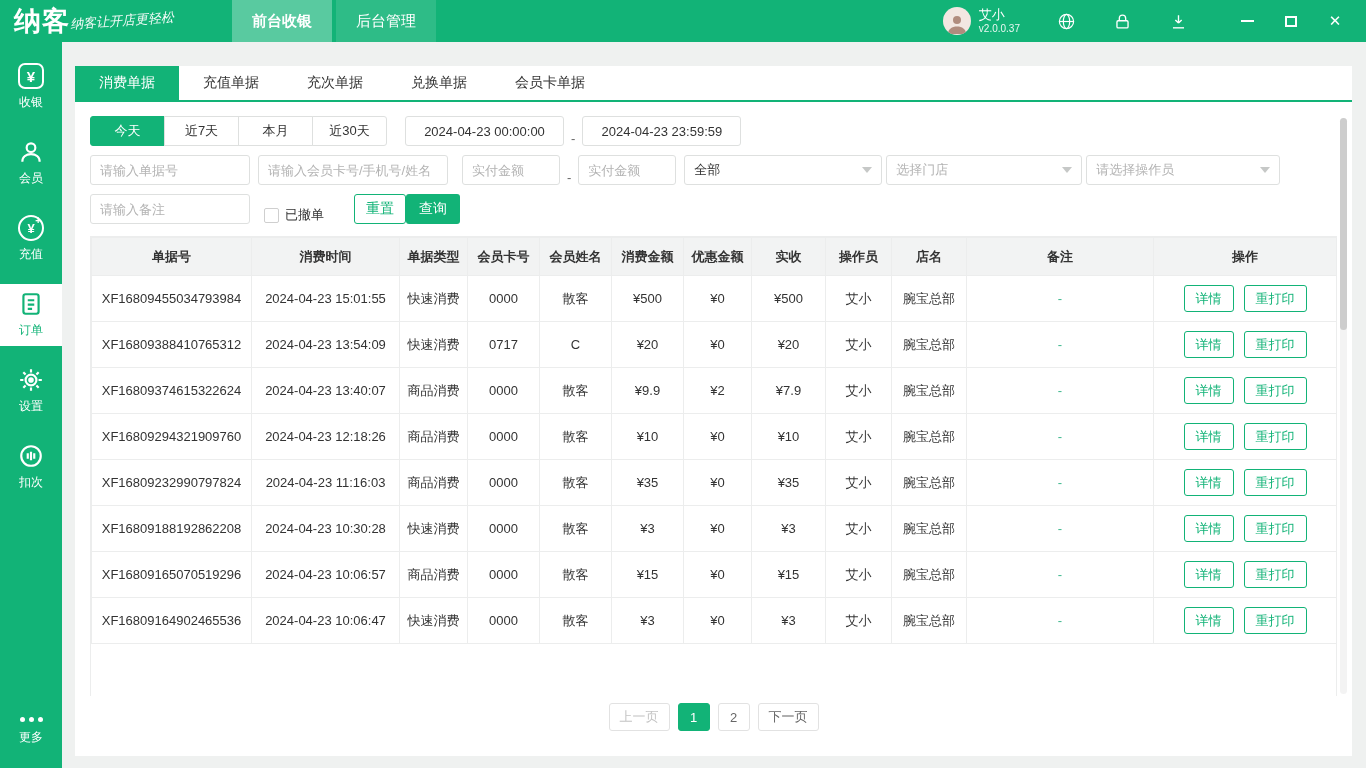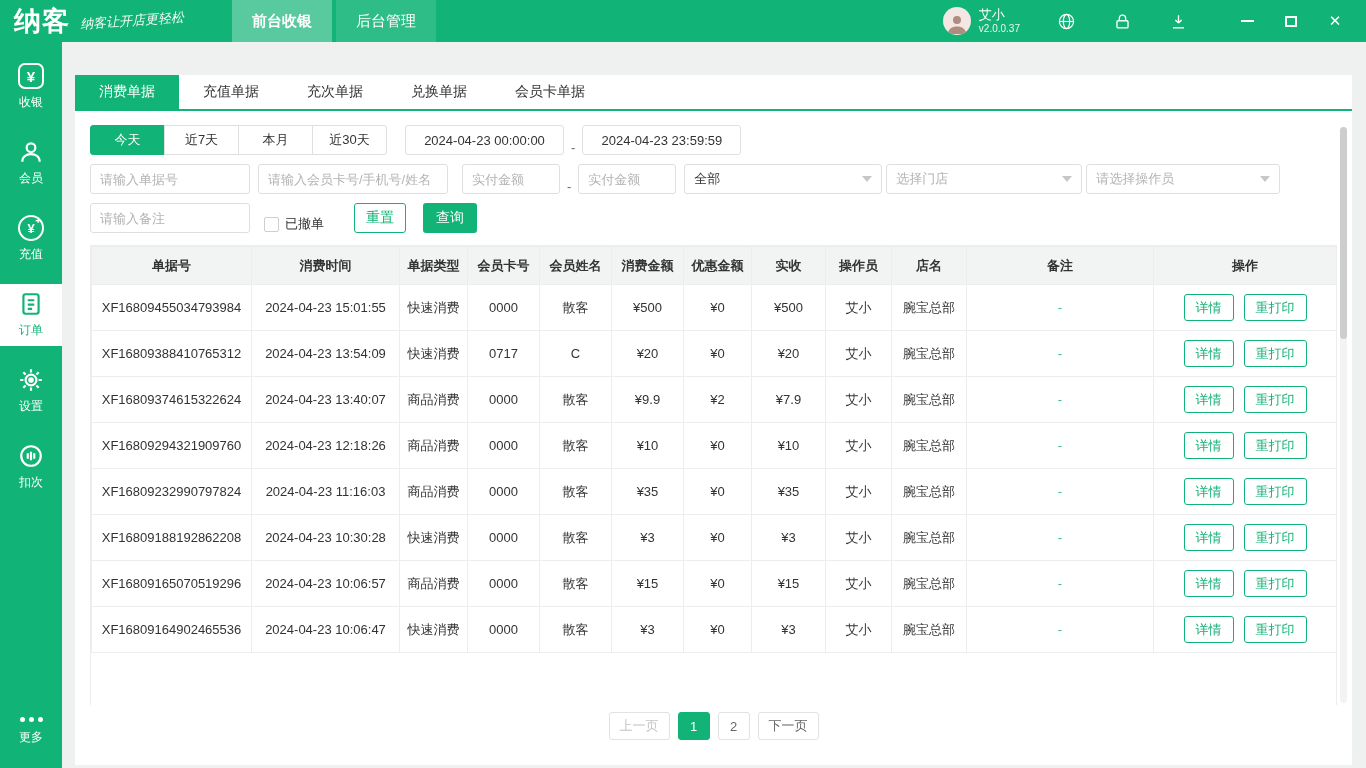--- a/index.html
+++ b/index.html
@@ -9,21 +9,21 @@
     --grid:#ECEDED;
     --text:#333;
     --muted:#B3B3B3;
   }
   *{box-sizing:border-box;margin:0;padding:0;font-family:"Liberation Sans","DejaVu Sans",sans-serif;}
   html,body{width:1366px;height:768px;overflow:hidden;}
   body{background:#EFF1F0;position:relative;color:var(--text);}
 
   
   .topbar{position:absolute;top:0;left:0;width:1366px;height:42px;background:var(--green);display:flex;align-items:center;z-index:10;}
-  .logo-area{width:232px;padding-left:14px;display:flex;align-items:center;gap:10px;color:#fff;}
+  .logo-area{width:232px;padding-left:14px;display:flex;align-items:center;color:#fff;}
   .logo-text{font-size:27px;font-weight:bold;letter-spacing:1px;line-height:42px;}
   .slogan{font-size:13px;font-style:italic;opacity:.95;transform:rotate(-4deg);white-space:nowrap;}
   .top-nav{display:flex;height:42px;}
   .top-tab{min-width:100px;padding:0 12px;display:flex;align-items:center;justify-content:center;color:#fff;font-size:15px;cursor:pointer;background:rgba(255,255,255,0.12);margin-right:4px;}
   .top-tab.active{background:rgba(255,255,255,0.30);font-weight:bold;}
   .top-right{margin-left:auto;display:flex;align-items:center;padding-right:16px;color:#fff;}
   .user{display:flex;align-items:center;gap:8px;cursor:pointer;}
   .avatar{width:28px;height:28px;border-radius:50%;background:#F2E7E2;display:flex;align-items:flex-end;justify-content:center;overflow:hidden;}
   .user-meta{display:flex;flex-direction:column;line-height:1.15;}
   .uname{font-size:13px;}
@@ -44,21 +44,21 @@
   .s-icon.sq{width:26px;height:26px;border:2px solid currentColor;border-radius:7px;font-size:15px;font-weight:bold;}
   .s-icon.circ{width:26px;height:26px;border:2px solid currentColor;border-radius:50%;font-size:13px;font-weight:bold;position:relative;}
   .circ .plus{position:absolute;top:-1px;right:1px;font-size:10px;font-weight:bold;line-height:1;}
   .s-icon svg{width:26px;height:26px;}
   .side-more{margin-top:auto;margin-bottom:10px;height:54px;display:flex;flex-direction:column;align-items:center;justify-content:center;gap:7px;color:#fff;cursor:pointer;}
   .dots{display:flex;gap:4px;}
   .dots i{width:5px;height:5px;border-radius:50%;background:#fff;}
 
   
   .content{position:absolute;left:62px;top:42px;width:1304px;height:726px;background:#EFF1F0;}
-  .panel{position:absolute;left:13px;top:33px;width:1277px;height:690px;background:#fff;}
+  .panel{position:absolute;left:13px;top:24px;width:1277px;height:690px;background:#fff;}
 
   .tabbar{display:flex;height:36px;border-bottom:2px solid var(--green);}
   .tab{padding:0 24px;display:flex;align-items:center;font-size:14px;color:#333;cursor:pointer;white-space:nowrap;}
   .tab.active{background:var(--green);color:#fff;}
 
   
   .filters{padding:14px 15px 12px;}
   .f-row{display:flex;align-items:flex-end;margin-bottom:9px;}
   .f-row:last-child{margin-bottom:0;}
   .preset-group{display:flex;}
@@ -78,21 +78,21 @@
   .sel.placeholder{color:var(--muted);}
   .w-type{width:198px;margin-left:8px;}
   .w-store{width:196px;margin-left:4px;}
   .w-operator{width:194px;margin-left:4px;}
   .chev{position:absolute;right:9px;width:0;height:0;border-left:5px solid transparent;border-right:5px solid transparent;border-top:6px solid #C6C8C7;}
   .w-remark{width:160px;}
   .cb-wrap{display:flex;align-items:center;margin-left:14px;cursor:pointer;}
   .cb{width:15px;height:15px;border:1px solid #CFCFCF;border-radius:2px;background:#fff;}
   .cb-label{margin-left:6px;font-size:13px;}
   .btn-reset{width:52px;height:30px;margin-left:30px;border:1px solid var(--green);color:var(--green);background:#fff;border-radius:3px;font-size:14px;cursor:pointer;}
-  .btn-query{width:54px;height:30px;margin-left:17px;border:none;background:var(--green);color:#fff;border-radius:3px;font-size:14px;cursor:pointer;}
+  .btn-query{width:54px;height:30px;margin-left:0;border:none;background:var(--green);color:#fff;border-radius:3px;font-size:14px;cursor:pointer;}
 
   
   .table-wrap{margin:0 15px;height:460px;overflow:hidden;border:1px solid var(--grid);border-bottom:none;}
   table{width:1245px;table-layout:fixed;border-collapse:collapse;}
   th{height:38px;background:#F2F3F3;font-size:13px;font-weight:bold;color:#333;border:1px solid var(--grid);text-align:center;}
   td{height:46px;font-size:13px;color:#333;text-align:center;border:1px solid var(--grid);background:#fff;overflow:hidden;white-space:nowrap;}
   td.c-remark{color:#3FB98E;}
   .act-btn{height:27px;padding:0 11px;border:1px solid var(--green);color:var(--green);background:#fff;border-radius:3px;font-size:13px;margin:0 5px;cursor:pointer;}
 
   

